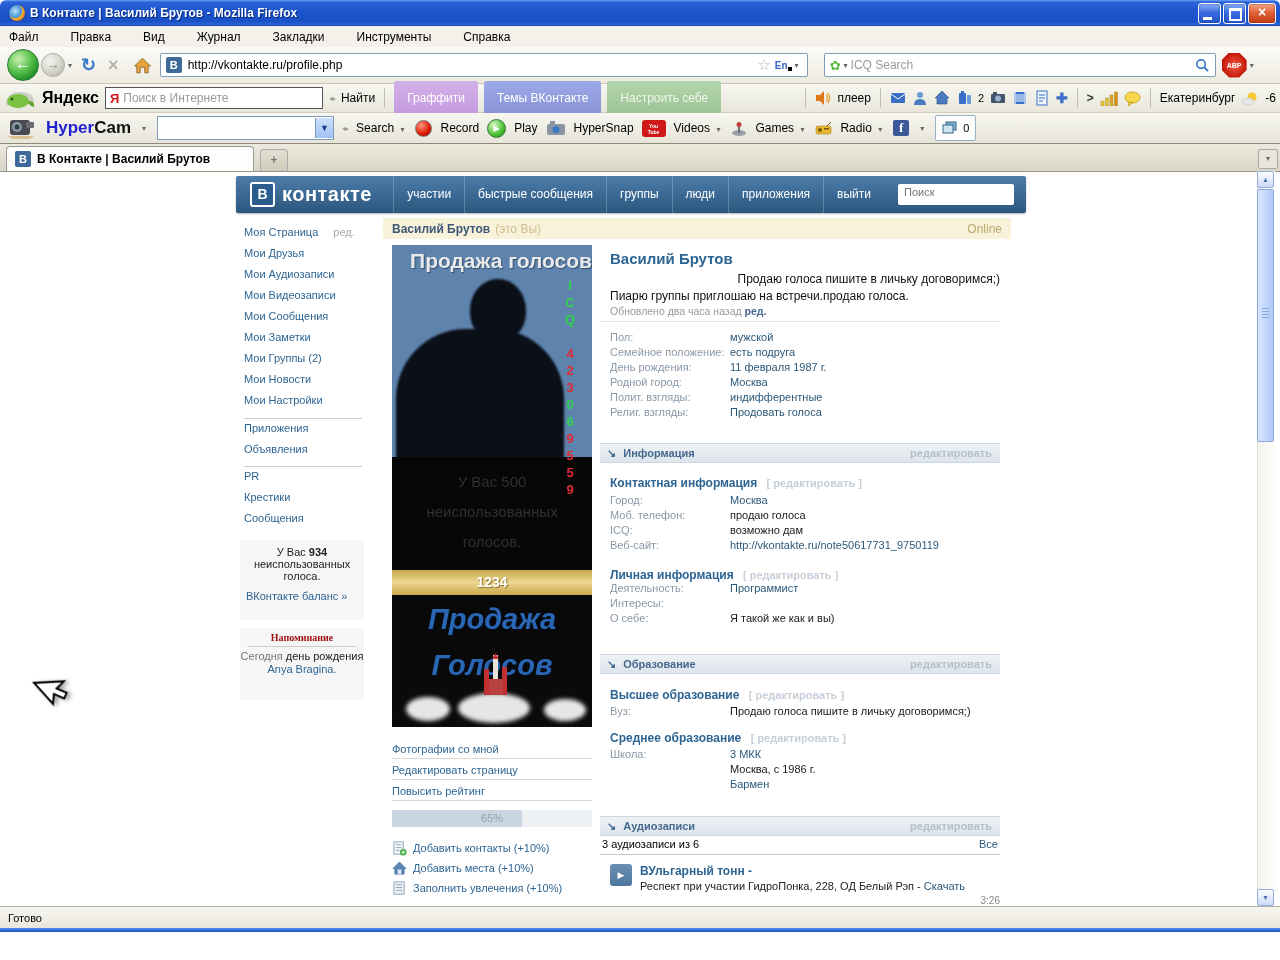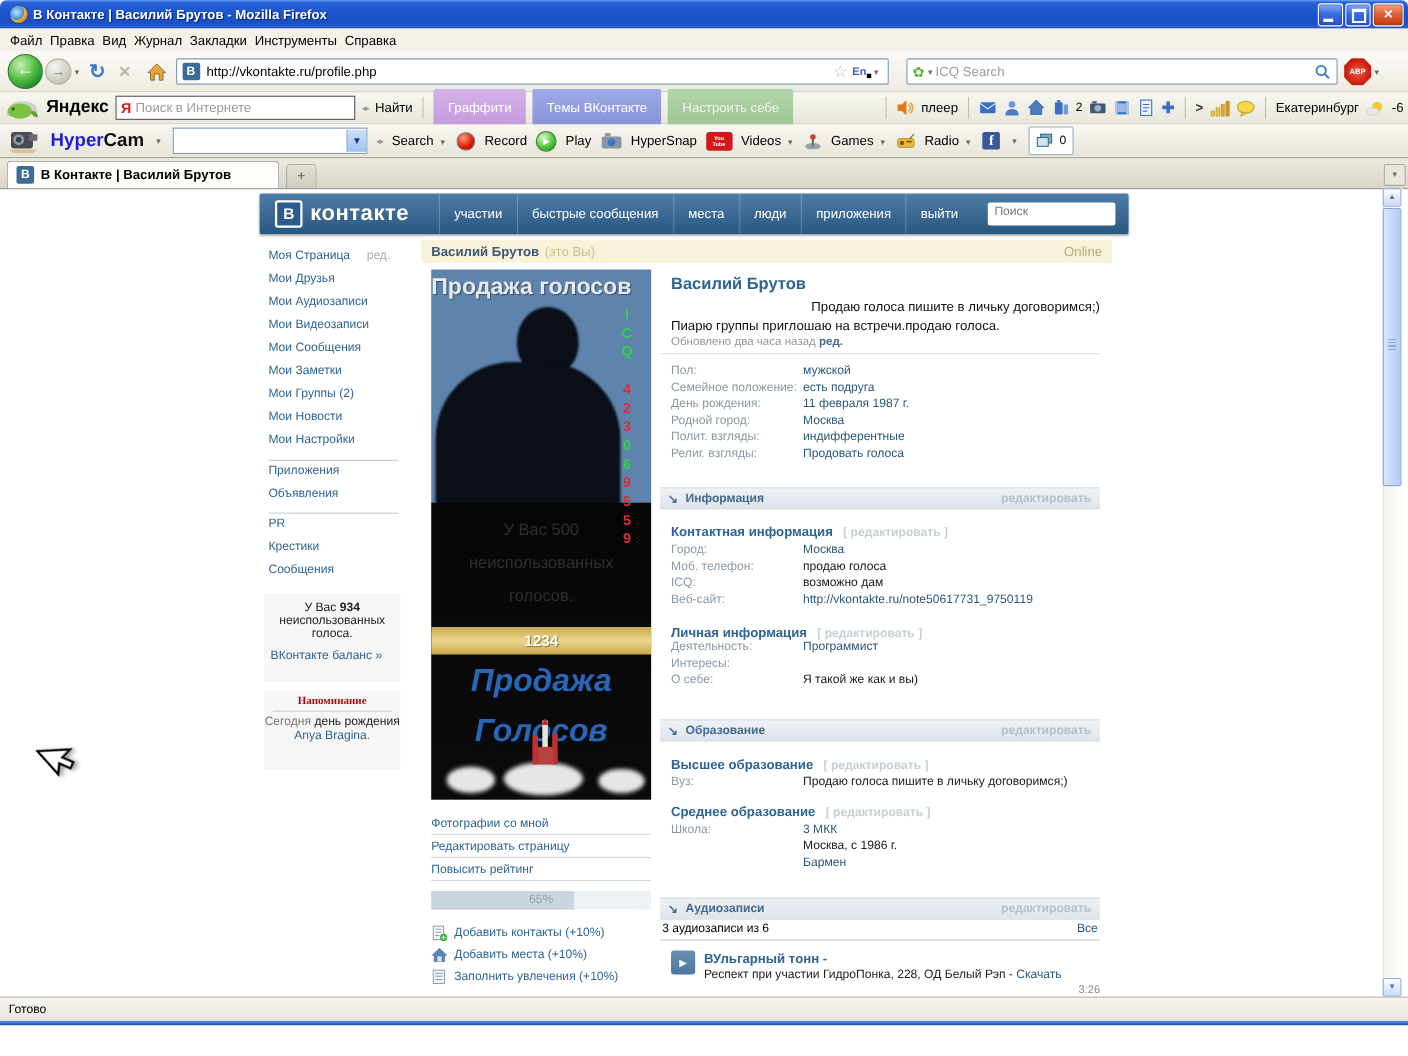--- a/index.html
+++ b/index.html
@@ -16,21 +16,21 @@
     box-shadow:0 0 1px #012}
   .title-text{color:#fff;font-weight:bold;font-size:12px;text-shadow:1px 1px 1px #00237a;flex:1}
   .winbtn{width:21px;height:19px;border:1px solid #fff;border-radius:3px;margin-left:2px;position:relative;
     background:linear-gradient(180deg,#8db1f3,#3a6ce0 45%,#2456c8);box-shadow:inset 0 0 2px #123a9a}
   .winbtn.close{width:26px;background:linear-gradient(180deg,#f3a988,#e0623a 45%,#c23a14);box-shadow:inset 0 0 2px #7a1a00}
   .glyph-min{position:absolute;left:4px;bottom:3px;width:9px;height:3px;background:#fff}
   .glyph-restore{position:absolute;left:5px;top:4px;width:9px;height:8px;border:2px solid #fff;border-top-width:3px}
   .glyph-close{color:#fff;font-weight:bold;font-size:14px;line-height:17px;text-align:center;display:block}
 
   
-  .menubar{left:0;top:26px;width:1280px;height:21px;background:#f3f1e9;display:flex;align-items:center;gap:7px;
+  .menubar{left:0;top:26px;width:1280px;height:21px;background:#f3f1e9;display:flex;align-items:center;gap:32px;
     padding-left:9px;box-sizing:border-box;font-size:12px}
   .menubar span{cursor:default}
   .navbar{left:0;top:47px;width:1280px;height:37px;background:linear-gradient(#fbfaf7,#edebe0);
     border-bottom:1px solid #c9c6b8;display:flex;align-items:center;box-sizing:border-box;padding:0 4px}
   .backbtn{width:30px;height:30px;border-radius:50%;border:1px solid #277a2f;margin-left:3px;
     background:radial-gradient(circle at 35% 30%, #c8f0b0, #58c04a 45%, #1e8c28 78%, #13641c);
     color:#fff;font-weight:bold;font-size:16px;text-align:center;line-height:28px}
   .fwdbtn{width:22px;height:22px;border-radius:50%;border:1px solid #b0afa2;margin-left:2px;
     background:radial-gradient(circle at 35% 30%, #f4f4f0, #d4d3c9 55%, #aeada0);
     color:#8f8e82;font-weight:bold;font-size:13px;text-align:center;line-height:21px}
@@ -93,21 +93,21 @@
   .yellowbar{left:383px;top:218px;width:628px;height:21px;background:#f8f2da;display:flex;align-items:center;
     box-sizing:border-box;padding:0 9px;font-size:12px}
 
   .side-item{height:21px;font-size:11px;color:#2e6593}
   .side-box{left:240px;width:124px;background:#f6f6f6;font-size:11px;box-sizing:border-box}
   .hr{border-top:1px solid #ccc}
 
   
   .photo{left:392px;top:245px;width:200px;height:482px;background:#5e83ac;overflow:hidden}
   .ph-dark{position:absolute;left:0;top:212px;width:200px;height:270px;background:linear-gradient(#060606,#0b0b0b)}
-  .ph-title{position:absolute;left:0;top:4px;width:200px;text-align:left;color:#e9e9ea;font-weight:bold;font-size:21px;
+  .ph-title{position:absolute;left:0;top:4px;width:200px;text-align:right;color:#e9e9ea;font-weight:bold;font-size:21px;
     text-shadow:1px 1px 1px #31506e}
   .sil-head{position:absolute;left:78px;top:34px;width:56px;height:62px;background:#0a0f18;border-radius:50% 50% 45% 45%;filter:blur(1px)}
   .sil-body{position:absolute;left:4px;top:84px;width:168px;height:130px;background:#0a0f18;border-radius:70px 70px 0 0;filter:blur(1px)}
   .icq-col{position:absolute;left:168px;top:32px;width:20px;text-align:center;font-weight:bold;font-size:13px;line-height:17px}
   .icq-col .g{color:#2fd24a}
   .icq-col .r{color:#e02a35}
   .ph-faint{position:absolute;left:0;width:200px;text-align:center;color:#303030;font-size:15px}
   .ph-band{position:absolute;left:0;top:325px;width:200px;height:25px;
     background:linear-gradient(#c9a84c,#ecd68f 50%,#c9a84c);color:#fff;font-weight:bold;font-size:14px;text-align:center;
     line-height:25px;text-shadow:1px 1px 1px #8a7020}
@@ -355,21 +355,21 @@
 </div>
 <div class="abs tab-new">+</div>
 <div class="abs tab-list-btn">▾</div>
 
 <div class="abs vkheader">
   <span class="vklogo-box">В</span>
   <span class="vklogo-word">контакте</span>
   <div class="vkmenu">
     <div>участии</div>
     <div>быстрые сообщения</div>
-    <div>места</div>
+    <div>группы</div>
     <div>люди</div>
     <div>приложения</div>
     <div>выйти</div>
   </div>
   <div class="vksearch">Поиск</div>
 </div>
 
 <div class="abs yellowbar">
   <span style="font-weight:bold;color:#3f5878">Василий Брутов</span>
   <span style="color:#cdbf8e;margin-left:5px">(это Вы)</span>

